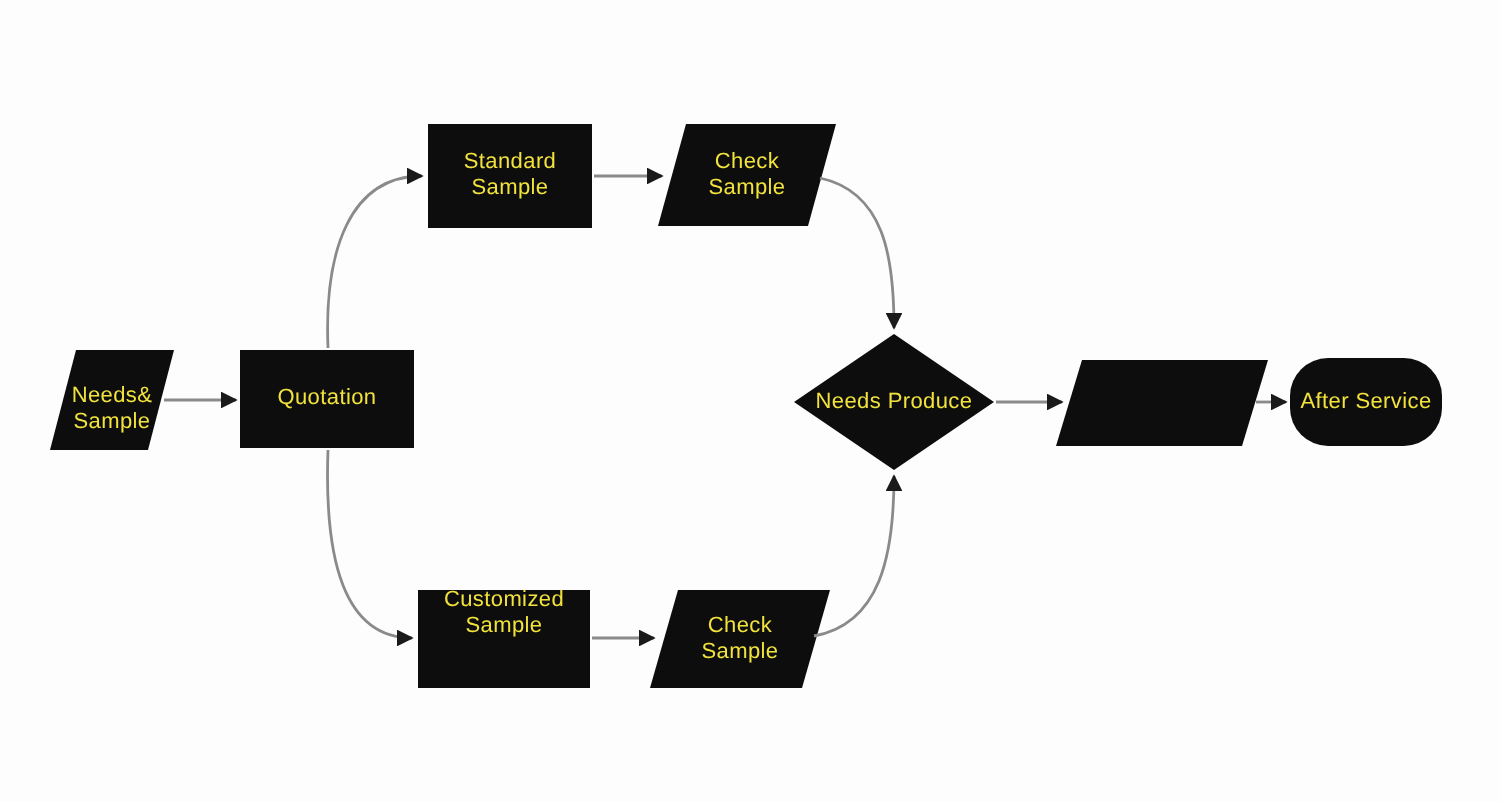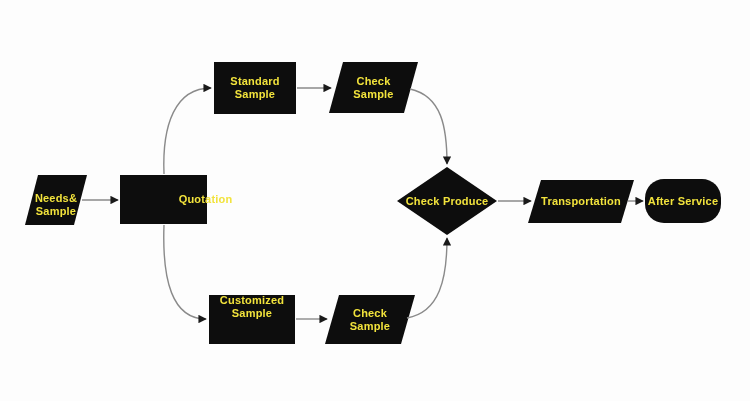--- a/index.html
+++ b/index.html
@@ -22,21 +22,21 @@
     width: 750px;
     height: 401px;
   }
   .node-label {
     position: absolute;
     display: flex;
     align-items: center;
     justify-content: center;
     text-align: center;
     color: #f2e33c;
-    font-weight: bold;
+    font-weight: normal;
     font-size: 11px;
     line-height: 13px;
     letter-spacing: 0.2px;
     white-space: pre-line;
     pointer-events: none;
   }
 </style>
 </head>
 <body>
 
@@ -85,33 +85,32 @@
 
       <path d="M 498 201 L 531 201"></path>
 
       <path d="M 628 201 L 643 201"></path>
     </g>
   </svg>
 
   <div class="node-label" style="left:25px; top:175px; width:62px; height:60px;">Needs&amp;
 Sample</div>
 
-  <div class="node-label" style="left:120px; top:175px; width:87px; height:49px;margin-left:42px;">Quotation</div>
+  <div class="node-label" style="left:120px; top:175px; width:87px; height:49px;">Quotation</div>
 
   <div class="node-label" style="left:214px; top:62px; width:82px; height:52px;">Standard
 Sample</div>
 
   <div class="node-label" style="left:331px; top:62px; width:85px; height:51px;">Check
 Sample</div>
 
   <div class="node-label" style="left:209px; top:282px; width:86px; height:49px;">Customized
 Sample</div>
 
   <div class="node-label" style="left:327px; top:295px; width:86px; height:49px;">Check
 Sample</div>
 
-  <div class="node-label" style="left:397px; top:167px; width:100px; height:68px;">Check Produce</div>
+  <div class="node-label" style="left:397px; top:167px; width:100px; height:68px;">Needs Produce</div>
 
-  <div class="node-label" style="left:528px; top:180px; width:106px; height:43px;">Transportation</div>
 
   <div class="node-label" style="left:645px; top:179px; width:76px; height:44px;border-radius:18px;">After Service</div>
 
 </div>
 
 </body></html>

